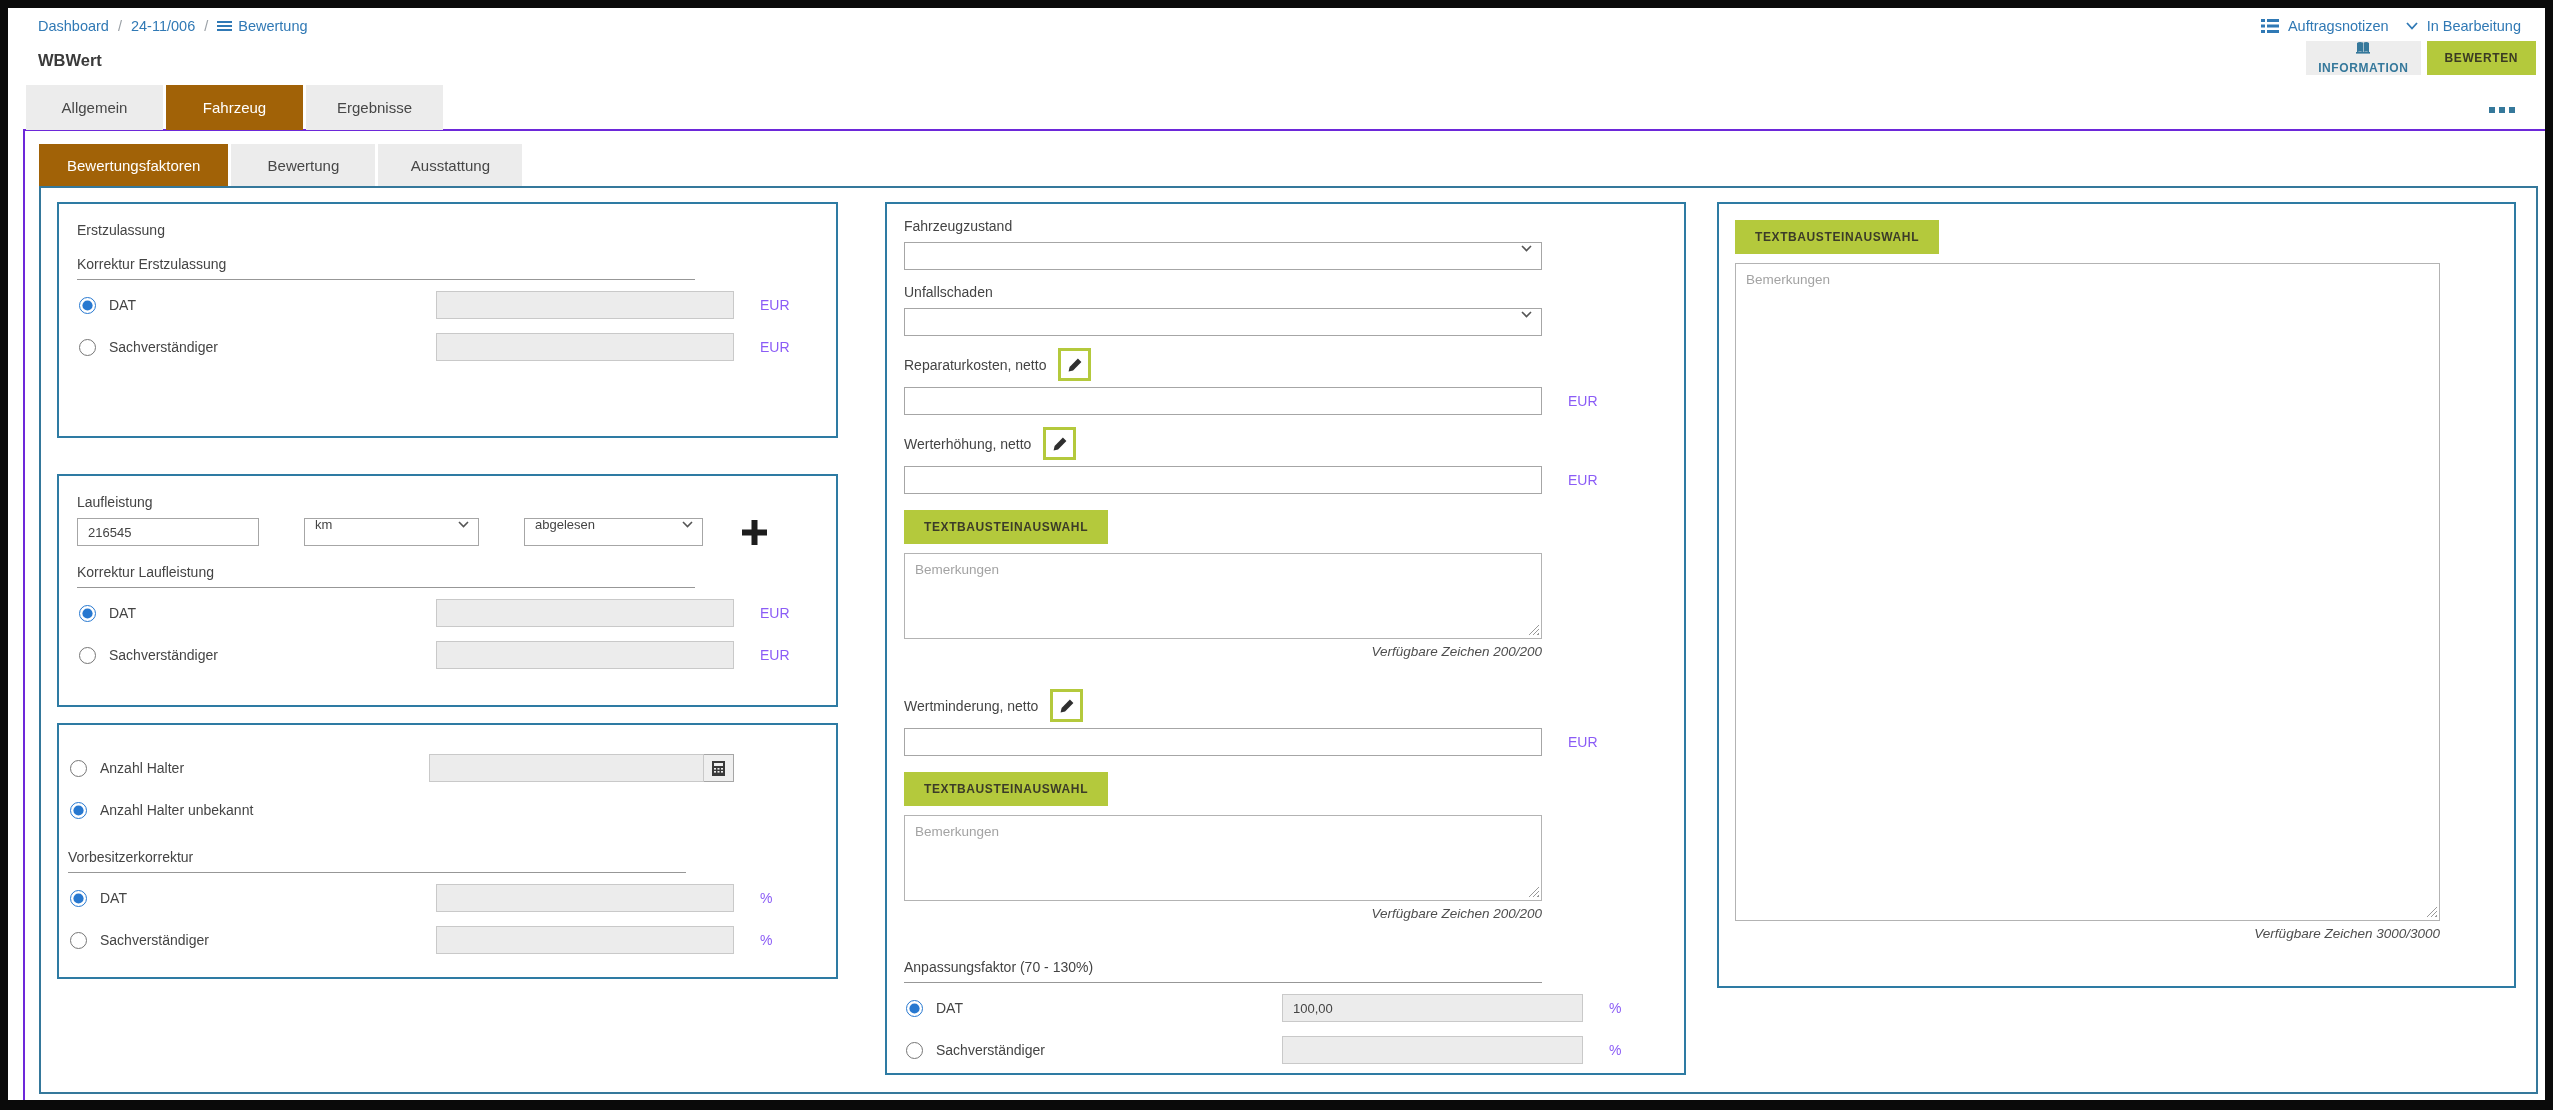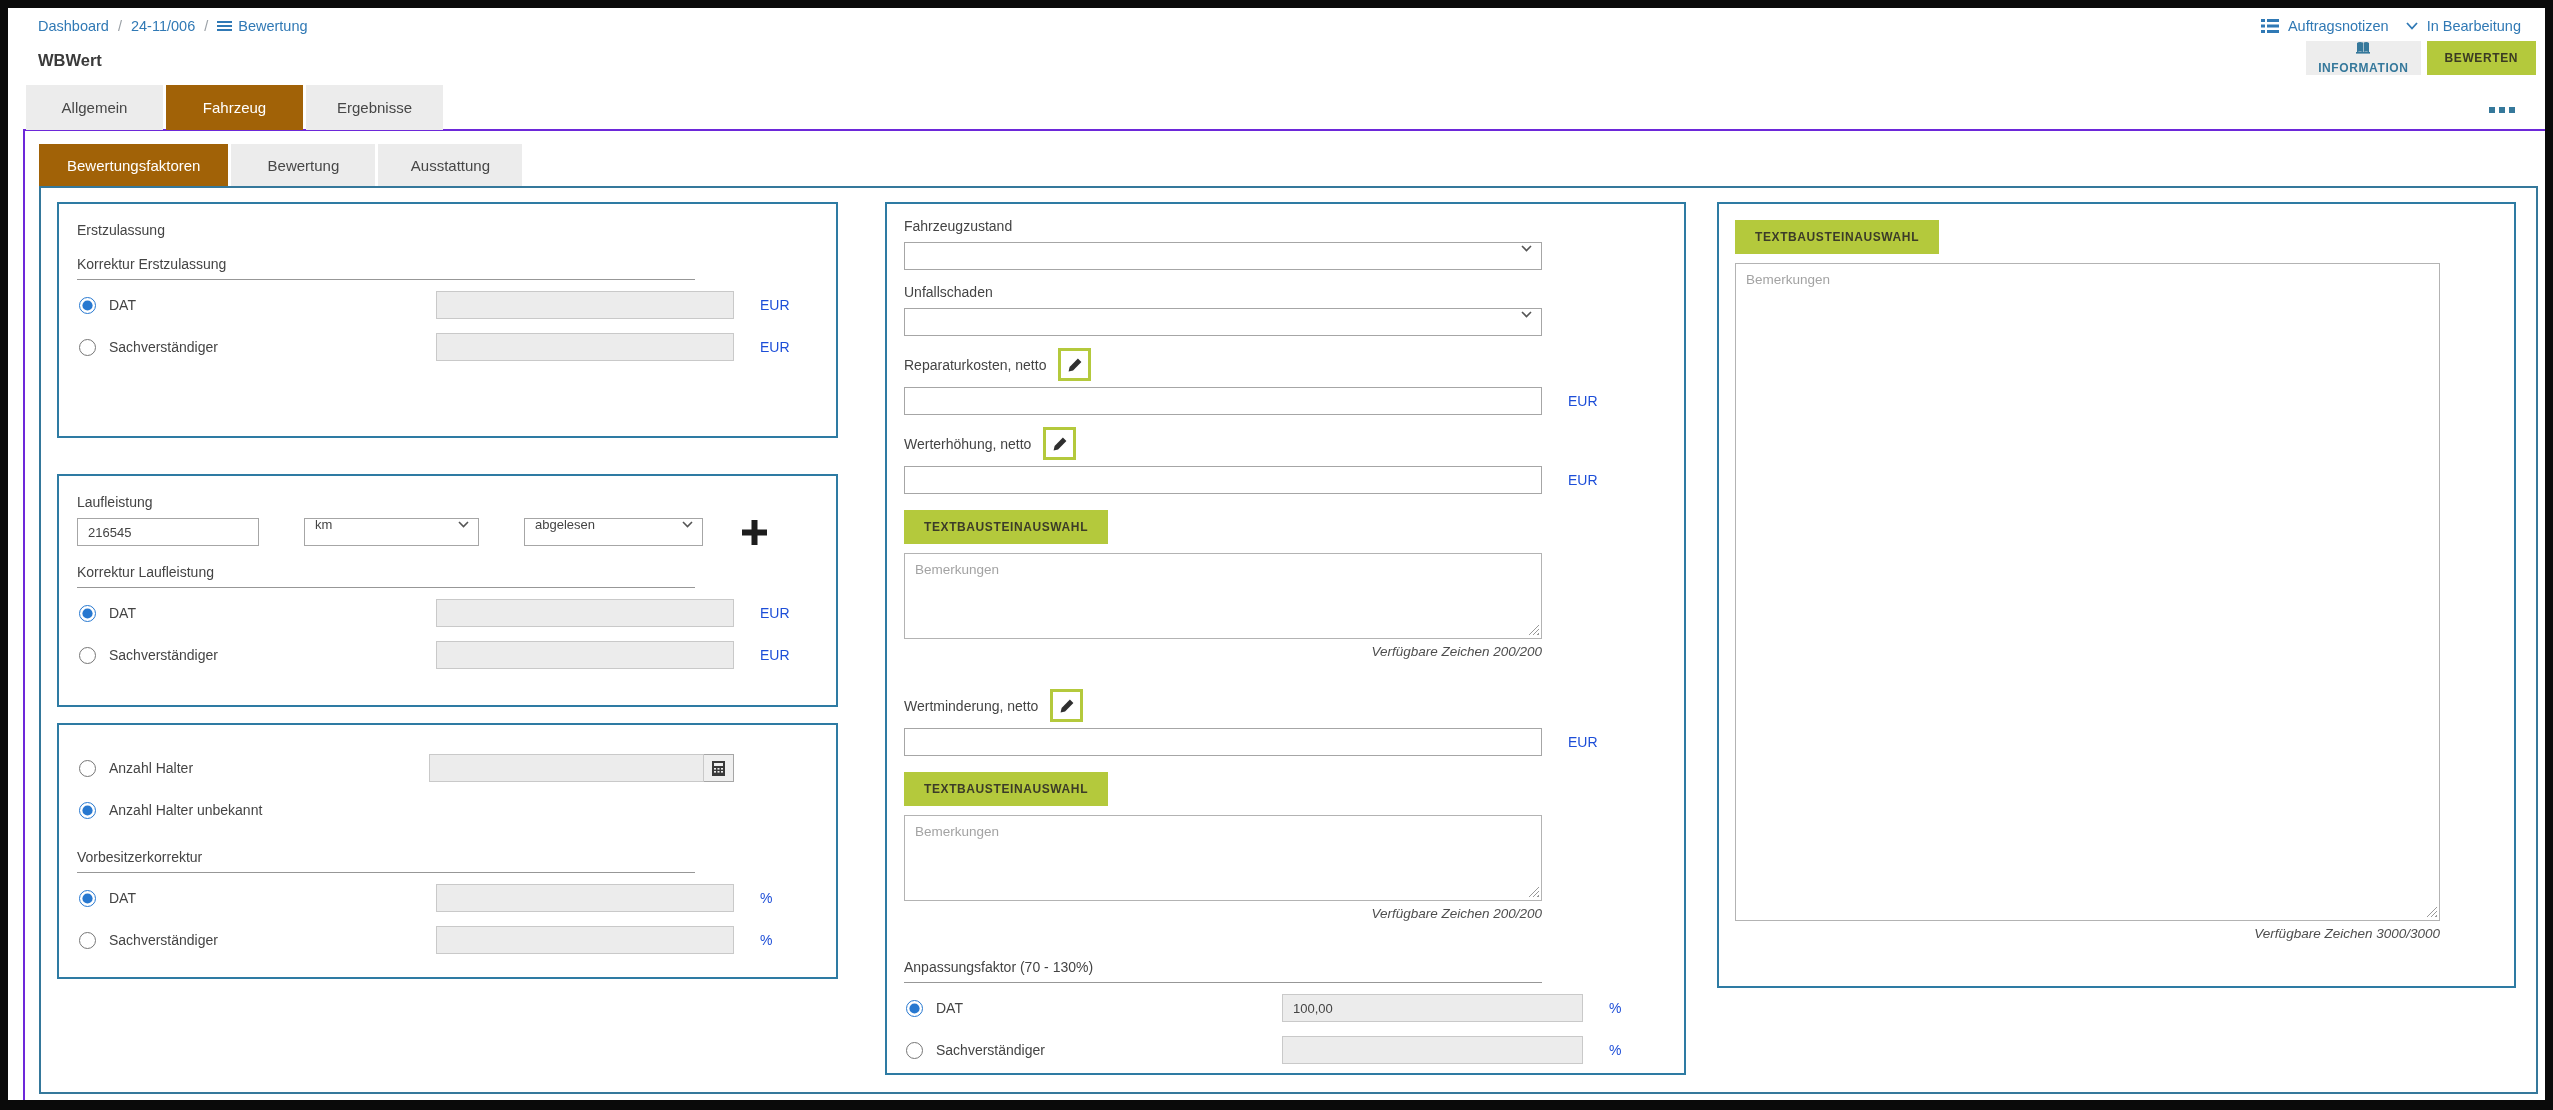--- a/index.html
+++ b/index.html
@@ -36,21 +36,21 @@
   .outer-box { position:absolute; left:15px; top:121px; width:2525px; height:982px;
                border:2px solid #6d28d9; background:#fff; }
   .sub-tabs { position:absolute; left:14px; top:13px; display:flex; gap:3px; z-index:2; }
   .sub-tabs .tab { min-width:144px; padding:0 28px; height:42px; }
   .inner-box { position:absolute; left:14px; top:55px; width:2499px; height:908px; border:2px solid #35789b; }
 
   
   .panel { position:absolute; border:2px solid #2e7ba3; background:#fff; padding:12px 18px; }
   .p-erst   { left:16px;  top:14px;  width:781px; height:236px; }
   .p-lauf   { left:16px;  top:286px; width:781px; height:233px; }
-  .p-halter { left:16px;  top:535px; width:781px; height:256px; padding-top:22px; }
+  .p-halter { left:16px;  top:535px; width:781px; height:256px; padding-top:22px;padding-left:9px; }
   .p-mitte  { left:844px; top:14px;  width:801px; height:873px; padding:14px 17px; }
   .p-rechts { left:1676px;top:14px;  width:799px; height:786px; padding:14px 16px; }
 
   .field-label { font-size:14px; color:#444; margin:6px 0 8px; }
   .section-title { font-size:14px; color:#444; margin-top:18px; }
   .section-hr { border:0; border-top:1px solid #979797; margin:7px 0 4px; }
   .w-field { width:618px; }   
 
   .tbox { height:28px; border:1px solid #a6a6a6; background:#fff; font-size:13px; color:#444;
           padding:0 10px; font-family:"Liberation Sans", sans-serif; }
@@ -58,21 +58,21 @@
 
   .input-group { display:flex; }
   .icon-btn { width:32px; height:28px; border:1px solid #a6a6a6; border-left:none; background:#f0f0f0;
               display:flex; align-items:center; justify-content:center; cursor:pointer; padding:0; }
 
   .radio-row { display:flex; align-items:center; height:42px; }
   .radio-row input[type=radio] { width:17px; height:17px; accent-color:#2778d0; margin:0 13px 0 2px; flex:0 0 auto; }
   .radio-label { font-size:14px; color:#444; }
   .spacer { flex:1; }
   .num-input { width:298px; flex:0 0 auto; }
-  .unit { width:58px; margin-left:26px; font-size:14px; color:#1d4ed8; flex:0 0 auto; }
+  .unit { width:58px; margin-left:26px; font-size:14px; color:#8b5cf6; flex:0 0 auto; }
 
   .select { height:28px; border:1px solid #a6a6a6; background:#fff; display:flex; align-items:center;
             justify-content:space-between; padding:0 9px 16px 10px; font-size:13px; color:#444; cursor:pointer; }
 
   
   .lauf-row { display:flex; align-items:center; }
   .lauf-row .v  { width:182px; }
   .lauf-row .s1 { width:175px; margin-left:45px; }
   .lauf-row .s2 { width:179px; margin-left:45px; }
   .plus-btn { margin-left:39px; background:none; border:none; cursor:pointer; padding:0; display:flex; }

